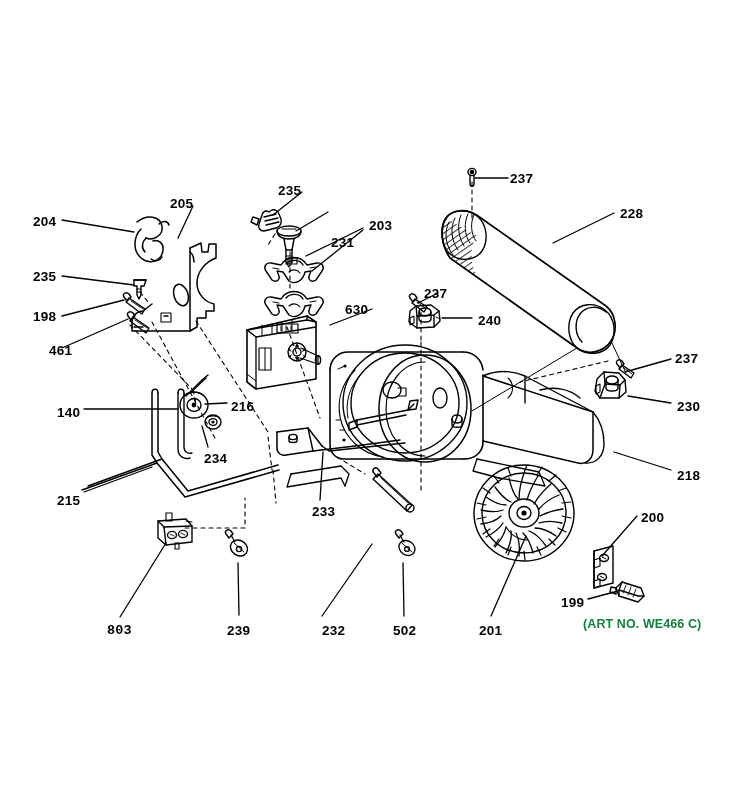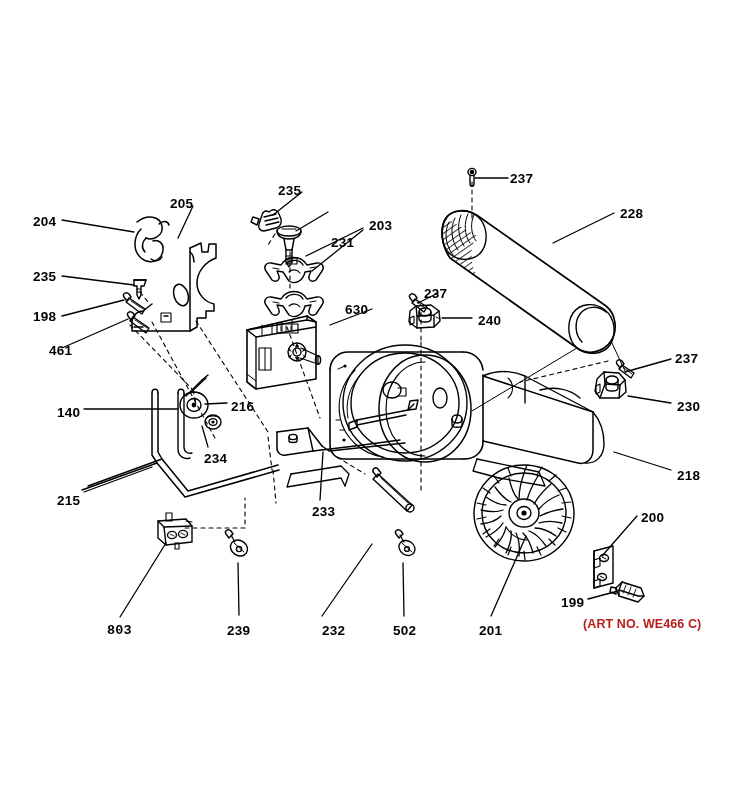--- a/index.html
+++ b/index.html
@@ -30,21 +30,21 @@
     color: #000000;
     letter-spacing: 0.2px;
     white-space: nowrap;
     line-height: 1;
   }
   .artno {
     position: absolute;
     font-family: "Liberation Sans", sans-serif;
     font-size: 12.5px;
     font-weight: bold;
-    color: #b91c1c;
+    color: #15803d;
     white-space: nowrap;
     letter-spacing: 0.1px;
   }
 </style>
 </head>
 <body>
 
 <div id="sheet">
 
   <svg id="artwork" viewBox="0 0 750 800" xmlns="http://www.w3.org/2000/svg">

